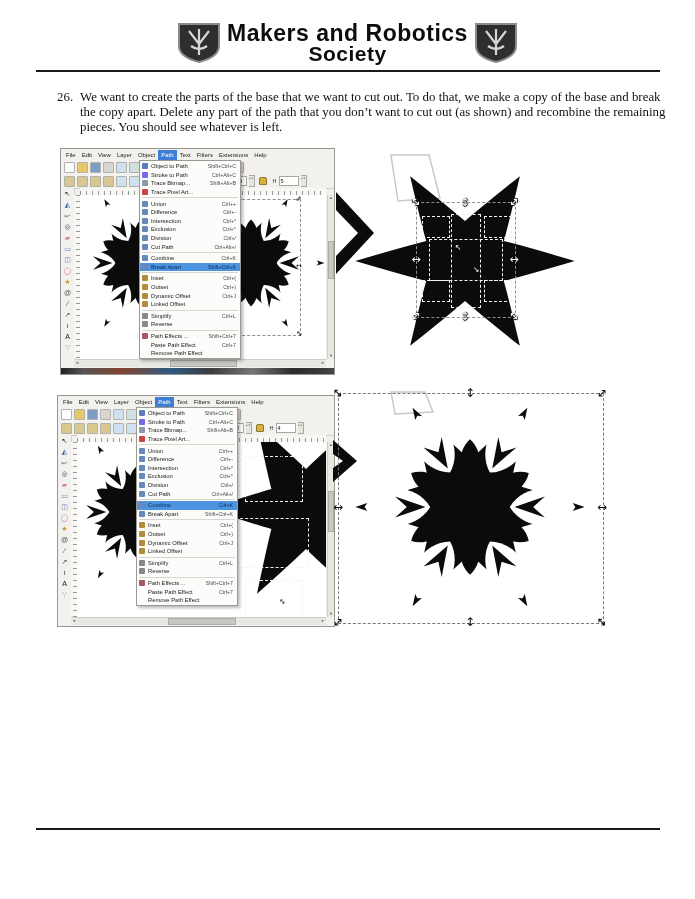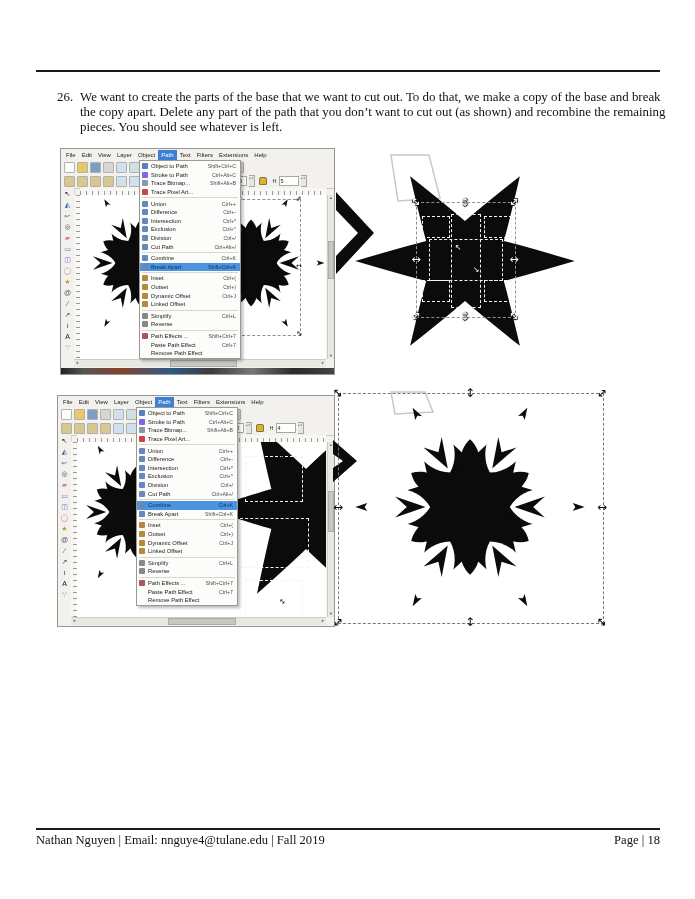--- a/index.html
+++ b/index.html
@@ -115,20 +115,34 @@
           <path transform="rotate(90)" d="M18 0 C30 -11 48 -11 58 0 C48 11 30 11 18 0 Z"></path>
           <path transform="rotate(150)" d="M18 0 C30 -11 48 -11 58 0 C48 11 30 11 18 0 Z"></path>
           <path transform="rotate(210)" d="M18 0 C30 -11 48 -11 58 0 C48 11 30 11 18 0 Z"></path>
           <path transform="rotate(270)" d="M18 0 C30 -11 48 -11 58 0 C48 11 30 11 18 0 Z"></path>
           <path transform="rotate(330)" d="M18 0 C30 -11 48 -11 58 0 C48 11 30 11 18 0 Z"></path>
         </g>
       </g>
     </defs>
   </svg>
 
+  <div class="logo-row">
+    <svg width="44" height="42" viewBox="0 0 44 42">
+      <path d="M2 2 h40 v22 c0 10 -12 14 -20 16 c-8 -2 -20 -6 -20 -16 Z" fill="#2e2e2e" stroke="#8a8a8a" stroke-width="2"></path>
+      <path d="M22 7 v26 M12 9 l10 13 M32 9 l-10 13 M14 24 q8 6 16 0" stroke="#d6d6d6" stroke-width="2.2" fill="none"></path>
+    </svg>
+    <div class="logo-text">
+      <div class="logo-line1">Makers and Robotics</div>
+      <div class="logo-line2">Society</div>
+    </div>
+    <svg width="44" height="42" viewBox="0 0 44 42">
+      <path d="M2 2 h40 v22 c0 10 -12 14 -20 16 c-8 -2 -20 -6 -20 -16 Z" fill="#2e2e2e" stroke="#8a8a8a" stroke-width="2"></path>
+      <path d="M22 7 v26 M12 9 l10 13 M32 9 l-10 13 M14 24 q8 6 16 0" stroke="#d6d6d6" stroke-width="2.2" fill="none"></path>
+    </svg>
+  </div>
   <div class="rule" style="top:70px"></div>
 
   <div class="para" style="top:90px">
     <span class="num">26.</span>
     <span>We want to create the parts of the base that we want to cut out. To do that, we make a copy of the base and break the copy apart. Delete any part of the path that you don’t want to cut out (as shown) and recombine the remaining pieces. You should see whatever is left.</span>
   </div>
 
   <div id="win-root">
       <div class="ink-window" style="left: 60px; top: 148px; width: 273px; height: 225px;">
         <div class="menubar">
@@ -596,18 +610,14 @@
       <span class="handle black rm45" style="left: 5px; top: 232px; font-size: 12px;">↔</span>
       <span class="handle black r45" style="left: 269px; top: 232px; font-size: 12px;">↔</span>
       <span class="handle black" style="left: 137px; top: 3px; font-size: 12px;">↕</span>
       <span class="handle black" style="left: 137px; top: 232px; font-size: 12px;">↕</span>
       <span class="handle black" style="left: 5px; top: 117px; font-size: 12px;">↔</span>
       <span class="handle black" style="left: 269px; top: 117px; font-size: 12px;">↔</span>
     </div>
 
 
   <div class="rule" style="top:828px"></div>
-  <div class="footer-row">
-    <span>Nathan Nguyen | Email: nnguye4@tulane.edu | Fall 2019</span>
-    <span>Page | 18</span>
-  </div>
 
 </div>
 
 </body></html>

